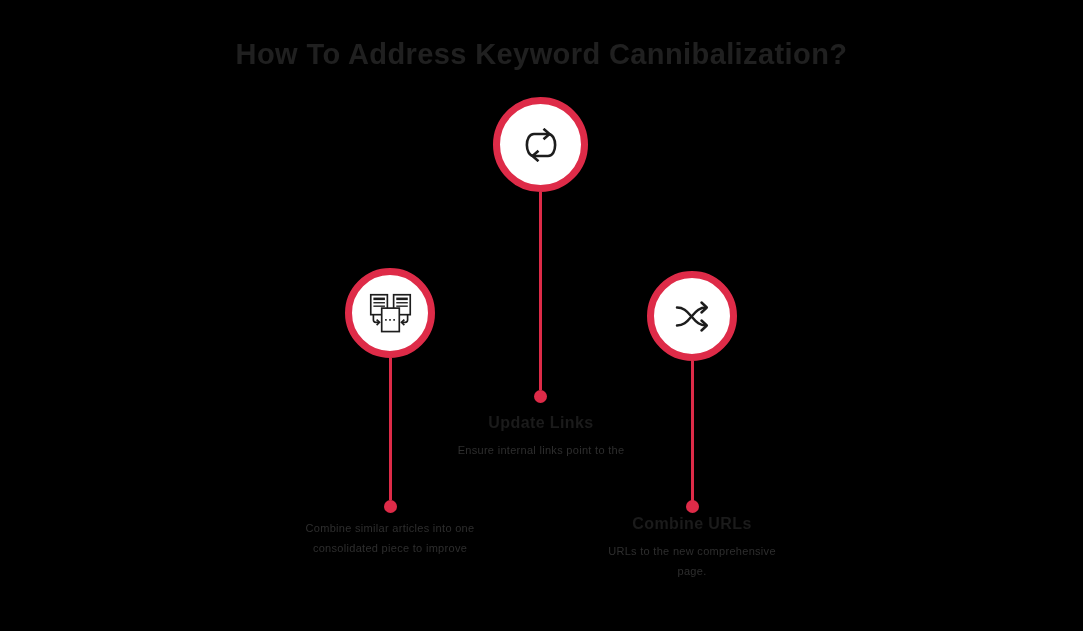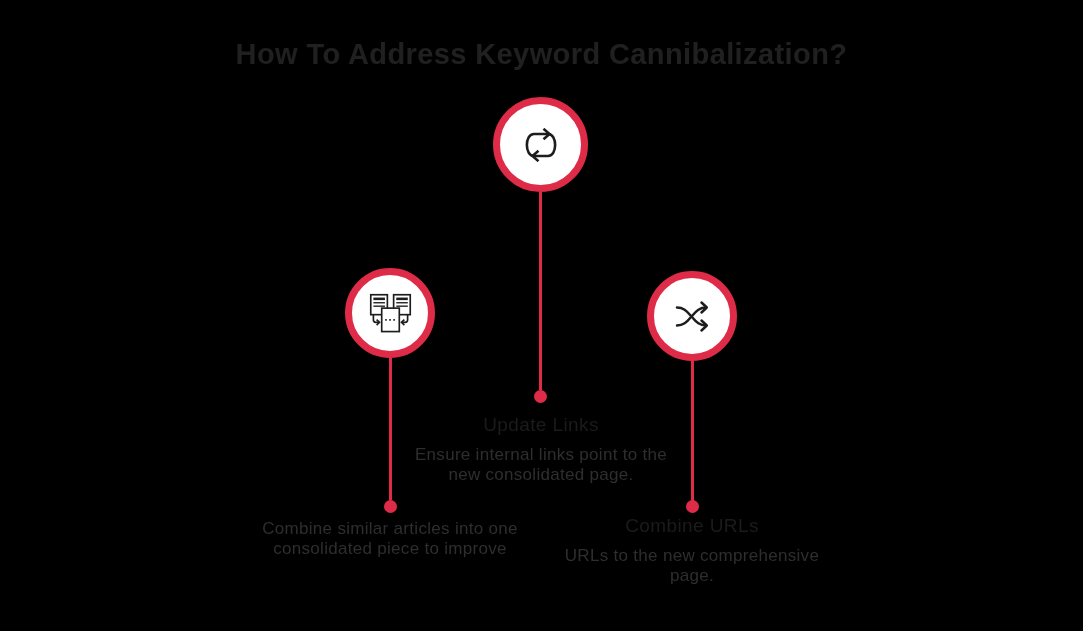--- a/index.html
+++ b/index.html
@@ -68,28 +68,28 @@
   .text-block {
     position: absolute;
     width: 260px;
     text-align: center;
   }
   .text-update   { left: 411px; top: 414px; }
   .text-merge    { left: 260px; top: 519px; }
   .text-redirect { left: 562px; top: 515px; }
 
   .node-heading {
-    font-size: 19px;
-    font-weight: normal;
+    font-size: 16px;
+    font-weight: bold;
     letter-spacing: 0.4px;
     color: var(--heading-text);
     margin-bottom: 9px;
   }
   .node-desc-line {
-    font-size: 17px;
+    font-size: 11px;
     font-weight: 500;
     letter-spacing: 0.3px;
     line-height: 19.5px;
     color: var(--body-text);
     text-align: center;
   }
 
   .icon * { stroke: var(--icon-stroke); fill: none; }
   .icon .fill-white { fill: var(--circle-fill); }
   .icon .dashed { stroke-dasharray: 1.6 2.6; }
@@ -106,21 +106,20 @@
       <path d="M 15 6 H 29 C 38.5 6 38.5 28 29 28 H 15 C 5.5 28 5.5 6 15 6 Z" stroke-width="2.6"></path>
       <polyline points="24.5 0.8, 30.5 6, 24.5 11.2" stroke-width="2.6"></polyline>
       <polyline points="19.5 22.8, 13.5 28, 19.5 33.2" stroke-width="2.6"></polyline>
     </svg>
   </div>
   <div class="connector line-update"></div>
   <div class="dot dot-update"></div>
   <div class="text-block text-update">
     <div class="node-heading">Update Links</div>
     <div class="node-desc-line">Ensure internal links point to the</div>
-    <div class="node-desc-line">new consolidated page.</div>
   </div>
 
   <div class="node-circle circle-merge">
     <svg class="icon" width="45" height="43" viewBox="0 0 46 44">
       <rect x="2.8" y="2.8" width="17" height="20.4" stroke-width="1.7"></rect>
       <path d="M 5.5 7 H 17.3" stroke-width="2.6"></path>
       <path d="M 5.5 11 H 17.3" stroke-width="1.4"></path>
       <path d="M 5.5 14.5 H 17.3" stroke-width="1.4"></path>
       <rect x="26.2" y="2.8" width="17" height="20.4" stroke-width="1.7"></rect>
       <path d="M 28.9 7 H 40.7" stroke-width="2.6"></path>

